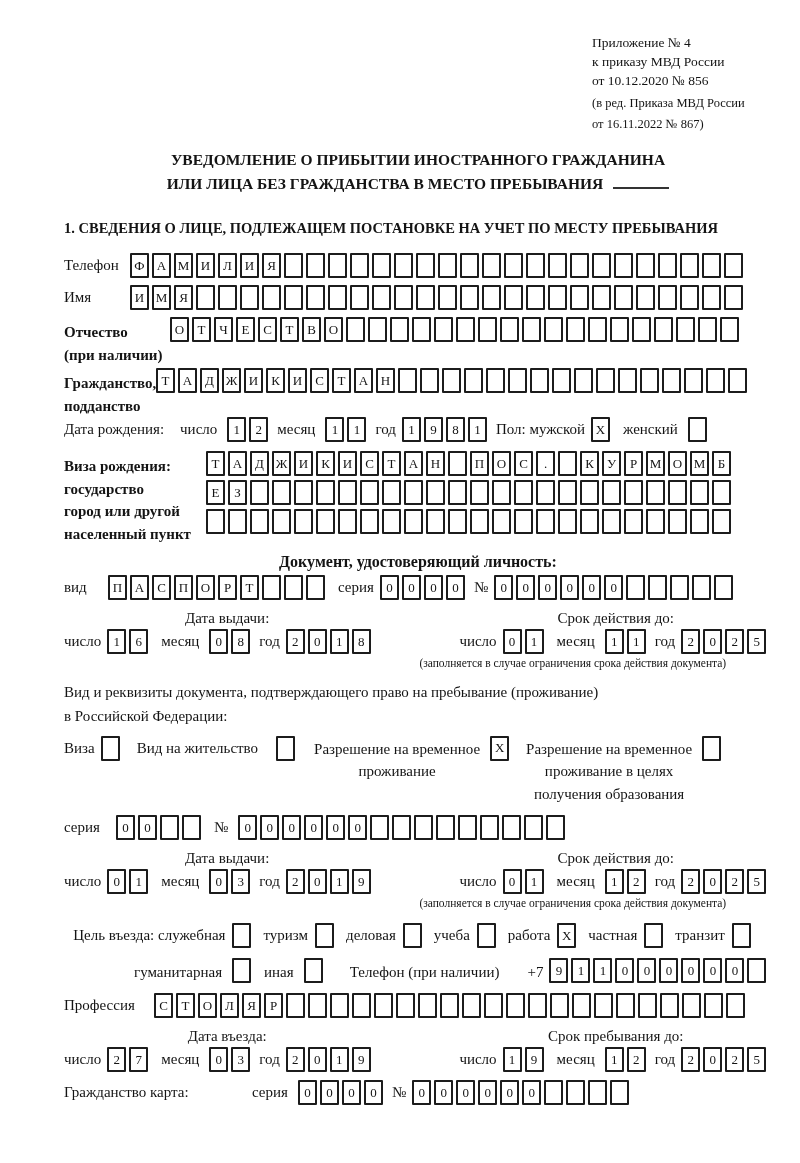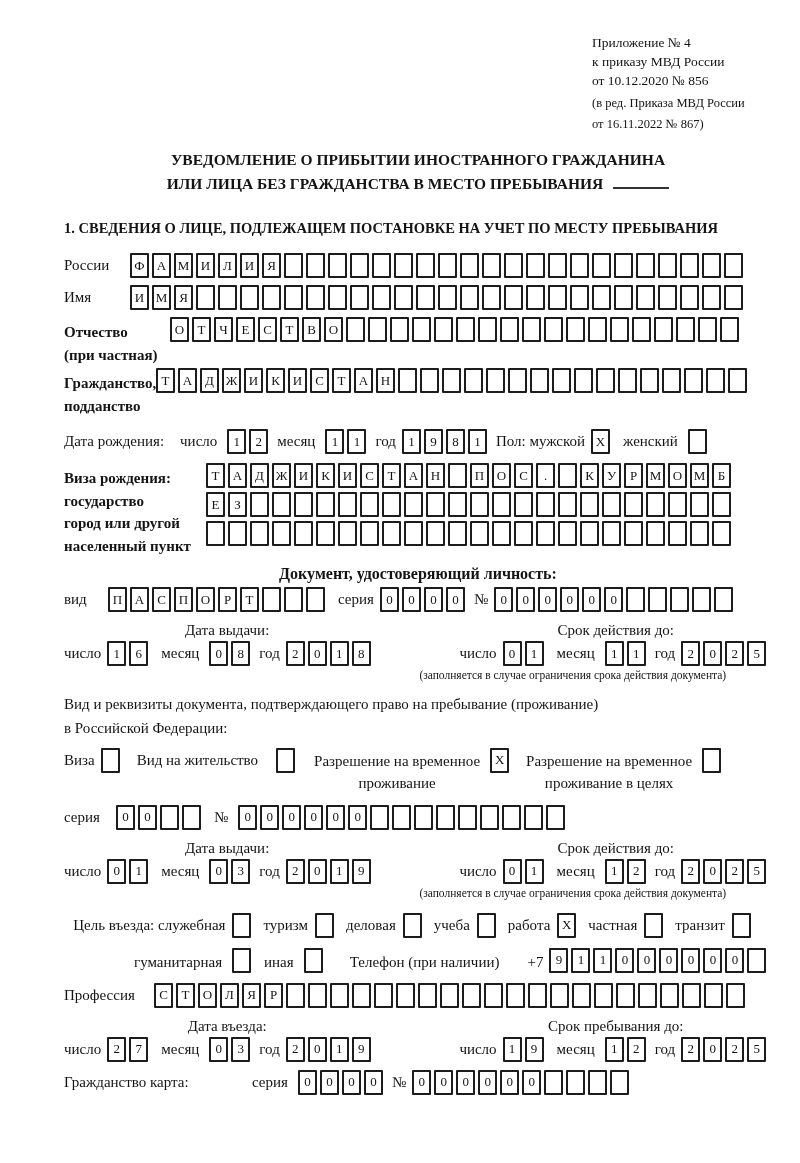--- a/index.html
+++ b/index.html
@@ -74,21 +74,21 @@
     <div class="small">от 16.11.2022 № 867)</div>
   </div>
 
   <div class="title">
     <div>УВЕДОМЛЕНИЕ О ПРИБЫТИИ ИНОСТРАННОГО ГРАЖДАНИНА</div>
     <div><span>ИЛИ ЛИЦА БЕЗ ГРАЖДАНСТВА В МЕСТО ПРЕБЫВАНИЯ</span><span class="blank"></span></div>
   </div>
   <div class="section">1. СВЕДЕНИЯ О ЛИЦЕ, ПОДЛЕЖАЩЕМ ПОСТАНОВКЕ НА УЧЕТ ПО МЕСТУ ПРЕБЫВАНИЯ</div>
 
   <div class="row" style="margin-top:16px">
-    <span class="lbl w66">России</span>
+    <span class="lbl w66">Телефон</span>
     <span class="boxes">
         <span class="cell">Ф</span>
         <span class="cell">А</span>
         <span class="cell">М</span>
         <span class="cell">И</span>
         <span class="cell">Л</span>
         <span class="cell">И</span>
         <span class="cell">Я</span>
         <span class="cell"></span>
         <span class="cell"></span>
@@ -144,21 +144,21 @@
         <span class="cell"></span>
         <span class="cell"></span>
         <span class="cell"></span>
         <span class="cell"></span>
       </span>
   </div>
 
   <div class="row">
     <span class="lbl w105">
       <span class="lline">Отчество</span>
-      <span class="lline">(при частная)</span>
+      <span class="lline">(при наличии)</span>
     </span>
     <span class="boxes">
         <span class="cell">О</span>
         <span class="cell">Т</span>
         <span class="cell">Ч</span>
         <span class="cell">Е</span>
         <span class="cell">С</span>
         <span class="cell">Т</span>
         <span class="cell">В</span>
         <span class="cell">О</span>
@@ -212,21 +212,21 @@
         <span class="cell"></span>
         <span class="cell"></span>
         <span class="cell"></span>
         <span class="cell"></span>
         <span class="cell"></span>
         <span class="cell"></span>
         <span class="cell"></span>
       </span>
   </div>
 
-  <div class="row" style="margin-top:12px">
+  <div class="row" style="margin-top:0">
     <span class="inline-lbl">Дата рождения:</span>
     <span class="inline-lbl ml16">число</span>
     <span class="boxes ml10">
         <span class="cell">1</span>
         <span class="cell">2</span>
       </span>
     <span class="inline-lbl ml6">месяц</span>
     <span class="boxes ml10">
         <span class="cell">1</span>
         <span class="cell">1</span>
@@ -441,20 +441,21 @@
     <div class="pblock" style="margin-left:16px; padding-top:2px">
       <div>Разрешение на временное</div>
       <div>проживание</div>
     </div>
     <span class="boxes ml10">
         <span class="cell">X</span>
       </span>
     <div class="pblock" style="margin-left:14px; padding-top:2px">
       <div>Разрешение на временное</div>
       <div>проживание в целях</div>
+      <div>получения образования</div>
     </div>
     <span class="boxes ml10">
         <span class="cell"></span>
       </span>
   </div>
 
   <div class="row" style="margin-top:10px">
     <span class="inline-lbl" style="width:52px">серия</span>
     <span class="boxes">
         <span class="cell">0</span>

